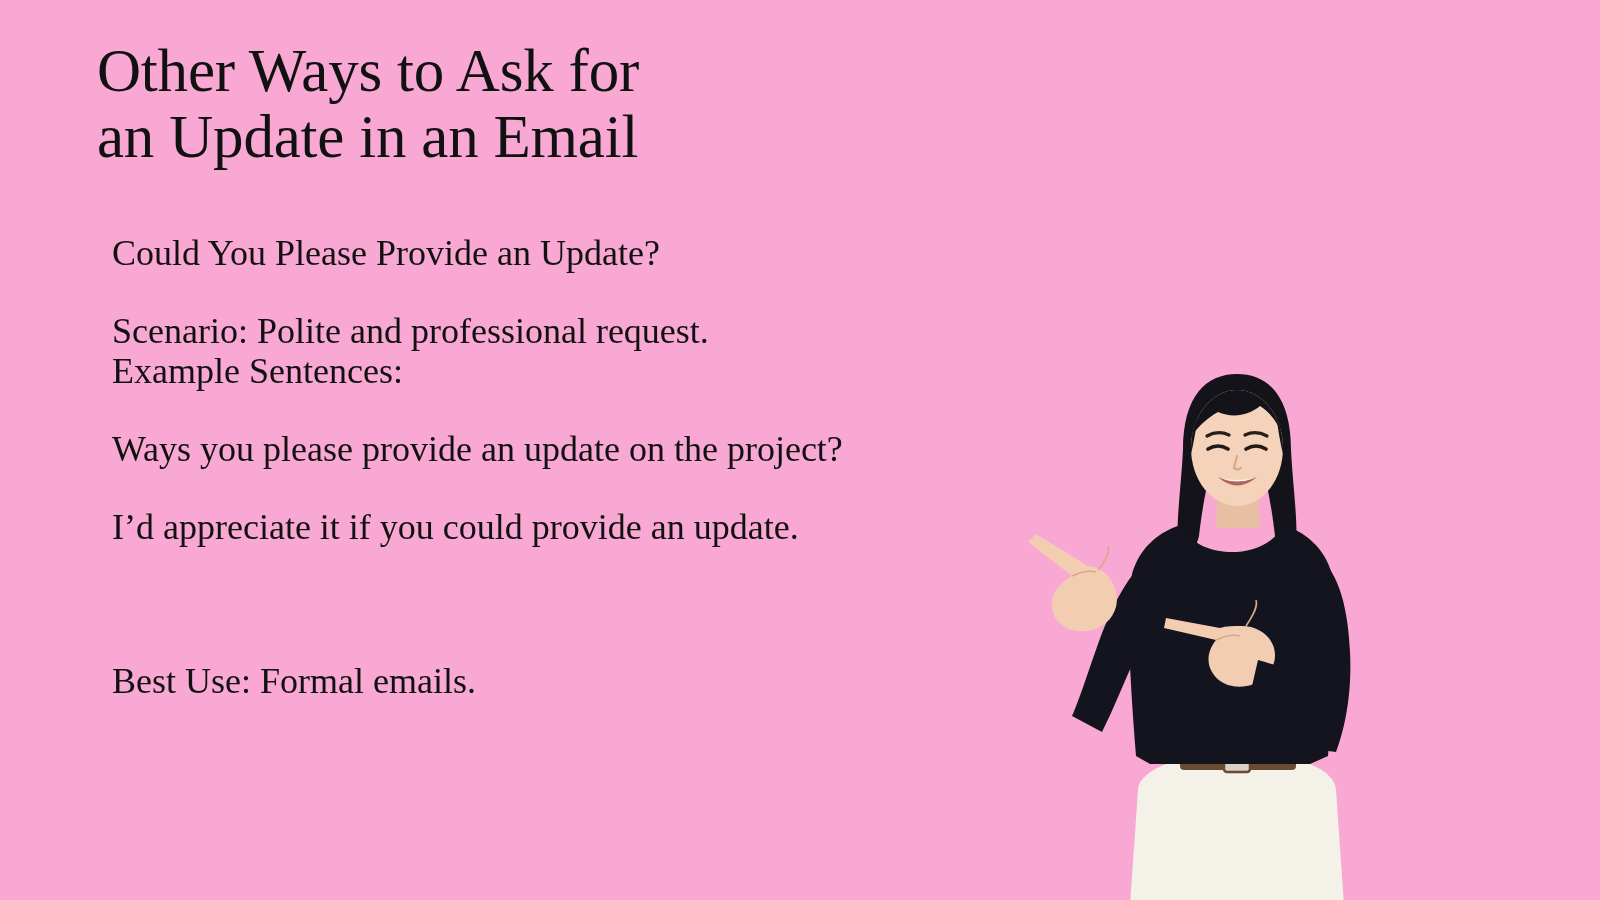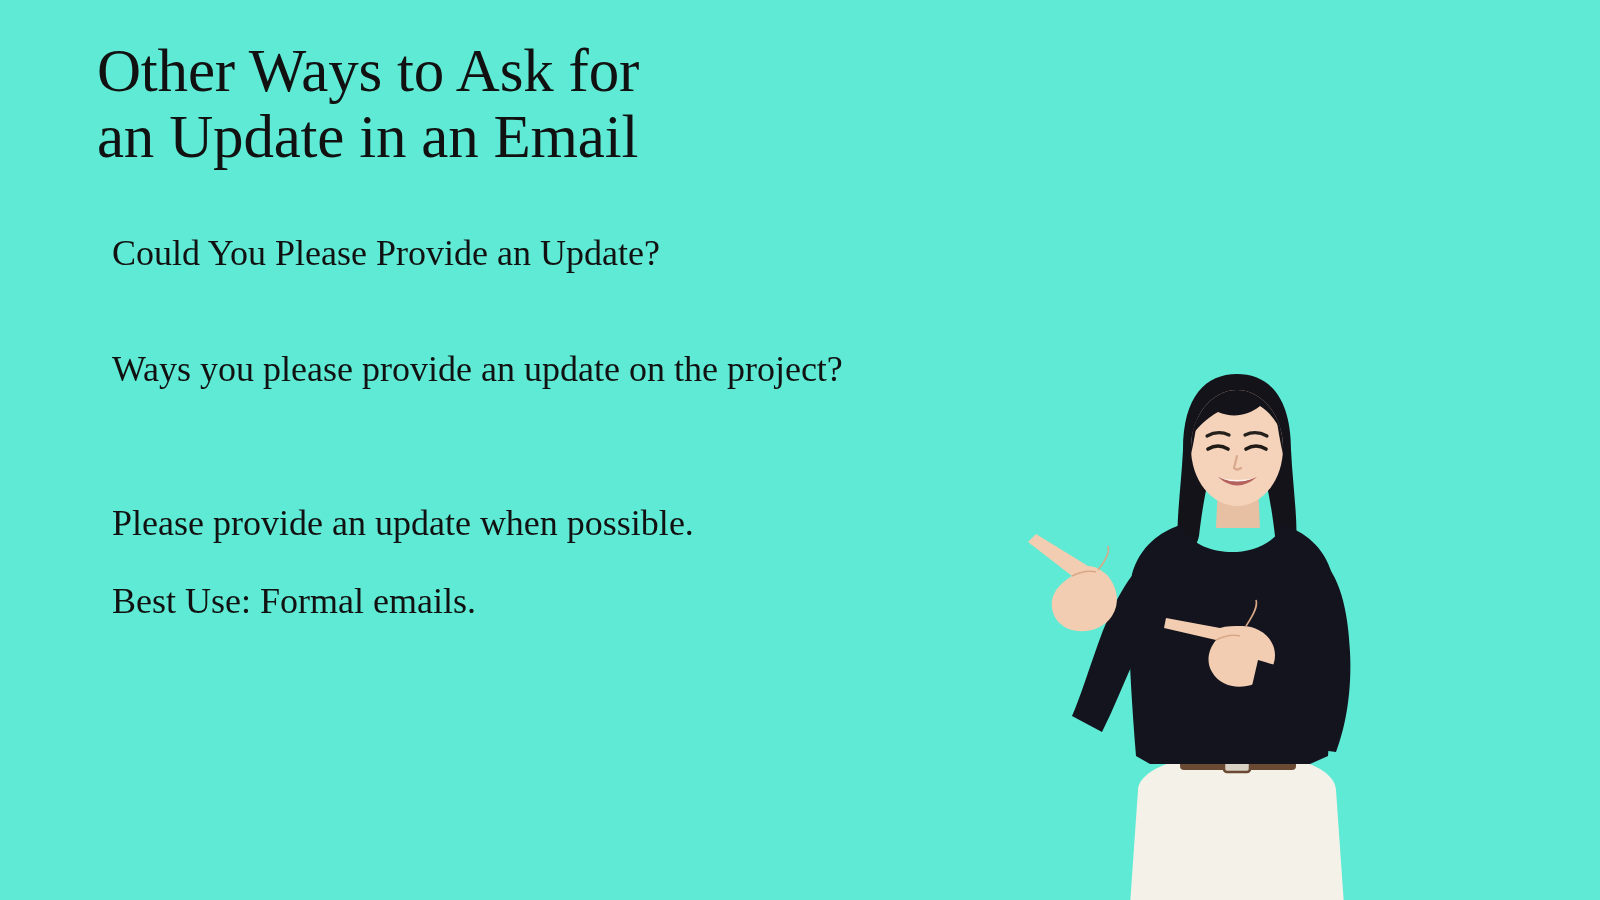--- a/index.html
+++ b/index.html
@@ -11,21 +11,21 @@
     width: 1600px;
     height: 900px;
     overflow: hidden;
     font-family: "Liberation Serif", "DejaVu Serif", serif;
   }
 
   #slide {
     position: relative;
     width: 1600px;
     height: 900px;
-    background: #5eead4;
+    background: #f9a8d4;
     overflow: hidden;
   }
 
   
   #slide-title {
     position: absolute;
     left: 97px;
     top: 38px;
     width: 900px;
     color: #111111;
@@ -71,34 +71,36 @@
 
   <div id="slide-title">Other Ways to Ask for
 an Update in an Email</div>
 
   <div id="body-block">
 
     <div class="body-line">Could You Please Provide an Update?</div>
 
     <div class="gap-lg"></div>
 
+    <div class="body-line">Scenario: Polite and professional request.
+Example Sentences:</div>
 
     <div class="gap-lg"></div>
 
     <div class="body-line">Ways you please provide an update on the project?</div>
 
     <div class="gap-md"></div>
 
+    <div class="body-line">I’d appreciate it if you could provide an update.</div>
 
     <div class="gap-md"></div>
 
 
     <div class="gap-md"></div>
 
-    <div class="body-line">Please provide an update when possible.</div>
 
     <div class="gap-md"></div>
 
 
     <div class="body-line">Best Use: Formal emails.</div>
 
   </div>
 
   <div id="person">
     <svg viewBox="0 0 430 545" xmlns="http://www.w3.org/2000/svg" role="img">

